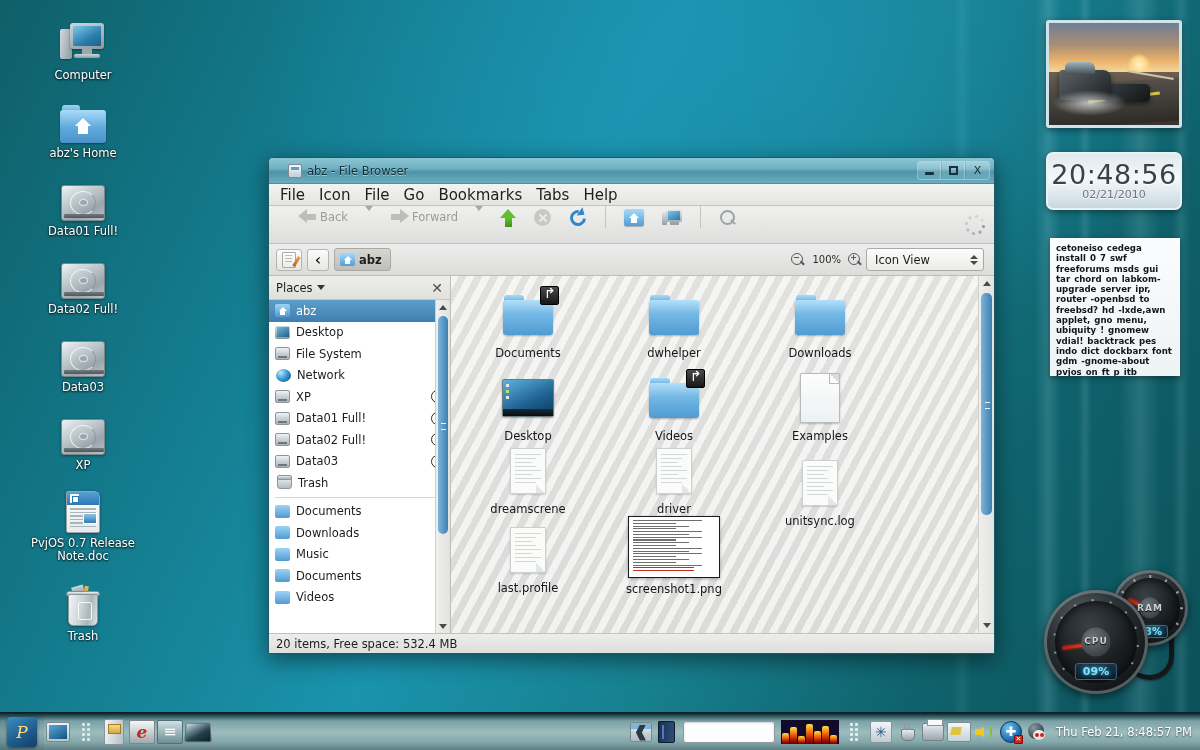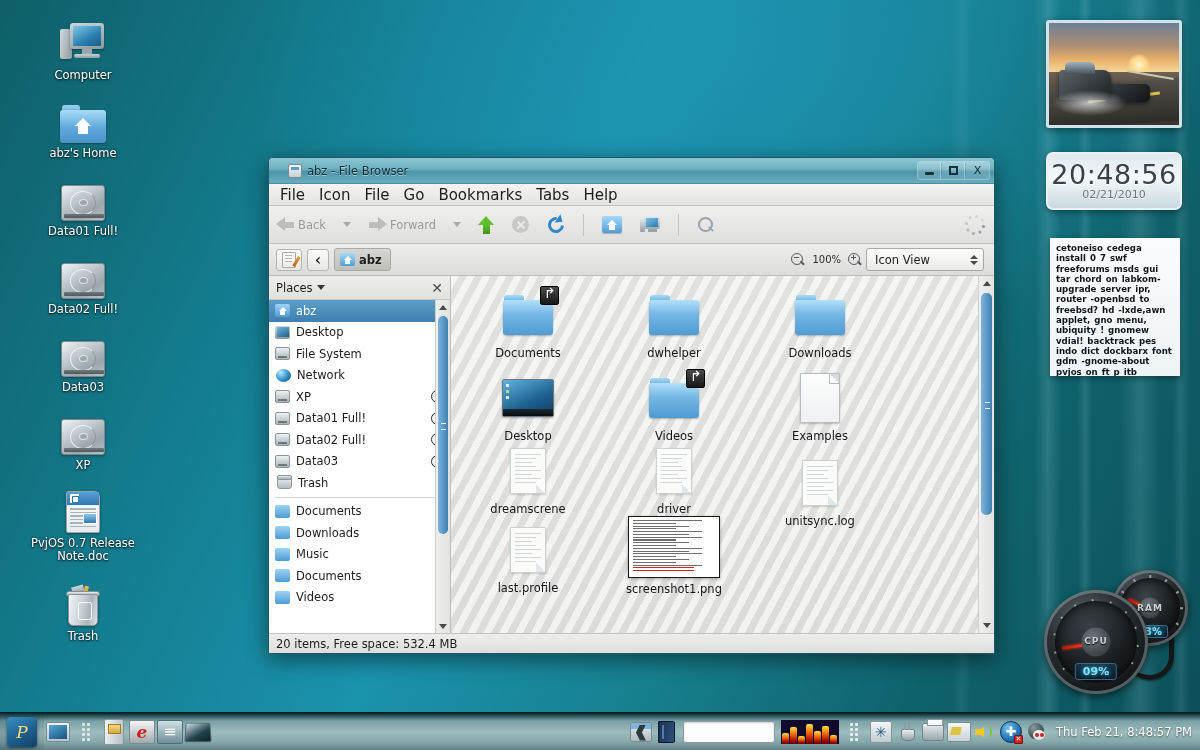--- a/index.html
+++ b/index.html
@@ -204,21 +204,21 @@
   #fb-title .wb .dash { width:9px; height:3px; background:#14333c; border-radius:1px; margin-top:5px;}
   #fb-title .wb .sq { width:9px; height:9px; border:2px solid #14333c; }
 
   #fb-menu {
     height: 22px; flex: 0 0 22px; display: flex; align-items: center; gap: 0;
     background: linear-gradient(#f3f3f1,#e4e4e1); border-bottom: 1px solid #c3c3bf; padding-left: 4px;
   }
   #fb-menu .mi { font-size: 15px; color: #1d1d1b; padding: 2px 7px; }
 
   #fb-toolbar {
-    height: 38px; flex: 0 0 38px; display: flex; align-items: center; gap: 8px; padding: 0 2px;
+    height: 38px; flex: 0 0 38px; display: flex; align-items: flex-start; gap: 8px; padding: 0 24px;
     background: linear-gradient(#f0f0ee,#dedede); border-bottom: 1px solid #c0c0bc; position: relative;
   }
   .tb-btn { display:flex; align-items:center; gap:3px; padding:3px 5px; border-radius:3px; }
   .tb-btn .lbl { font-size:11.5px; color:#9b9b98; }
   .tb-sep { width:1px; height:22px; background:#c4c4c0; margin:0 5px; }
   .fat-arrow { position:relative; width:19px; height:15px; }
   .fat-arrow .tri { position:absolute; top:0; width:0; height:0; border-top:7.5px solid transparent;
     border-bottom:7.5px solid transparent; }
   .fat-arrow .stem{ position:absolute; top:4.5px; width:10px; height:6px; }
   .fa-left .tri { left:0; border-right:9px solid #bdbdba; }

